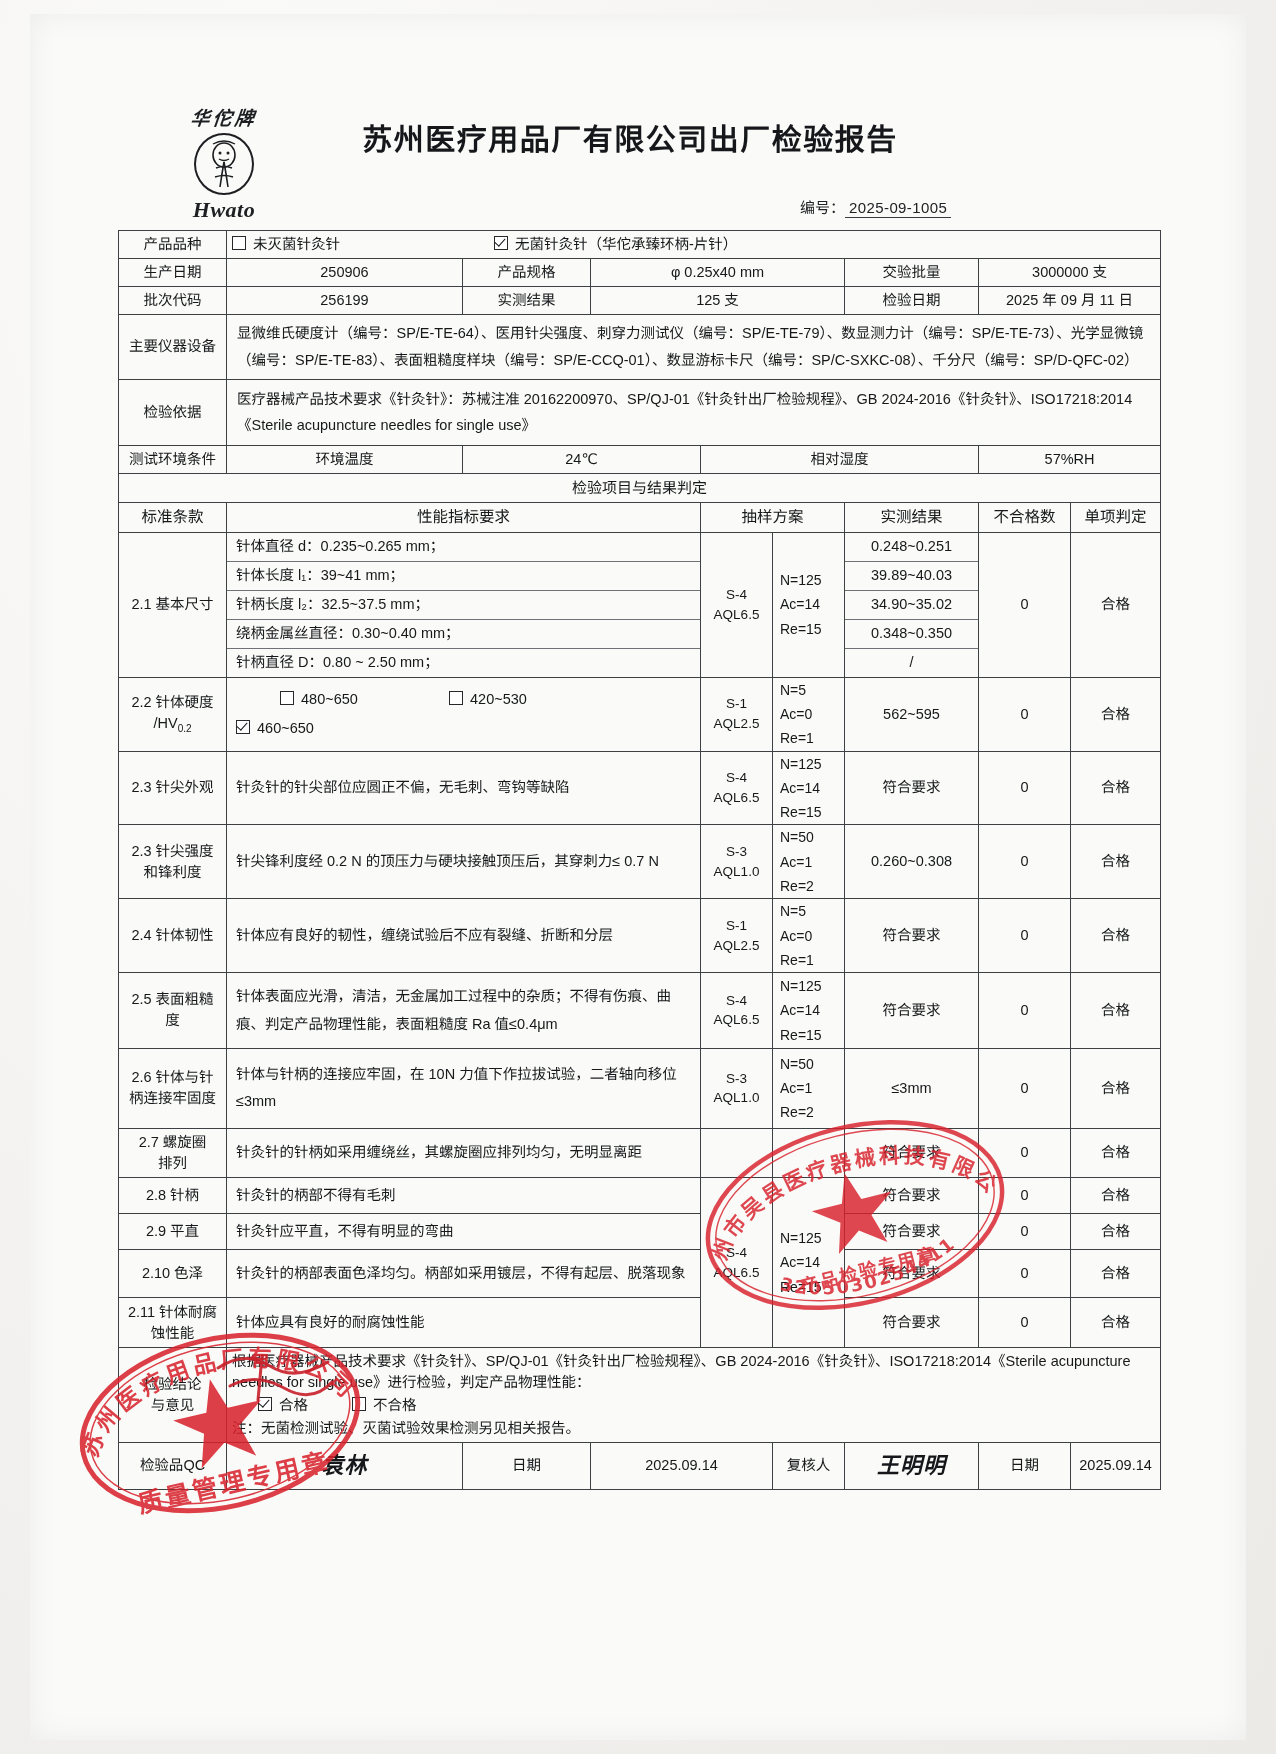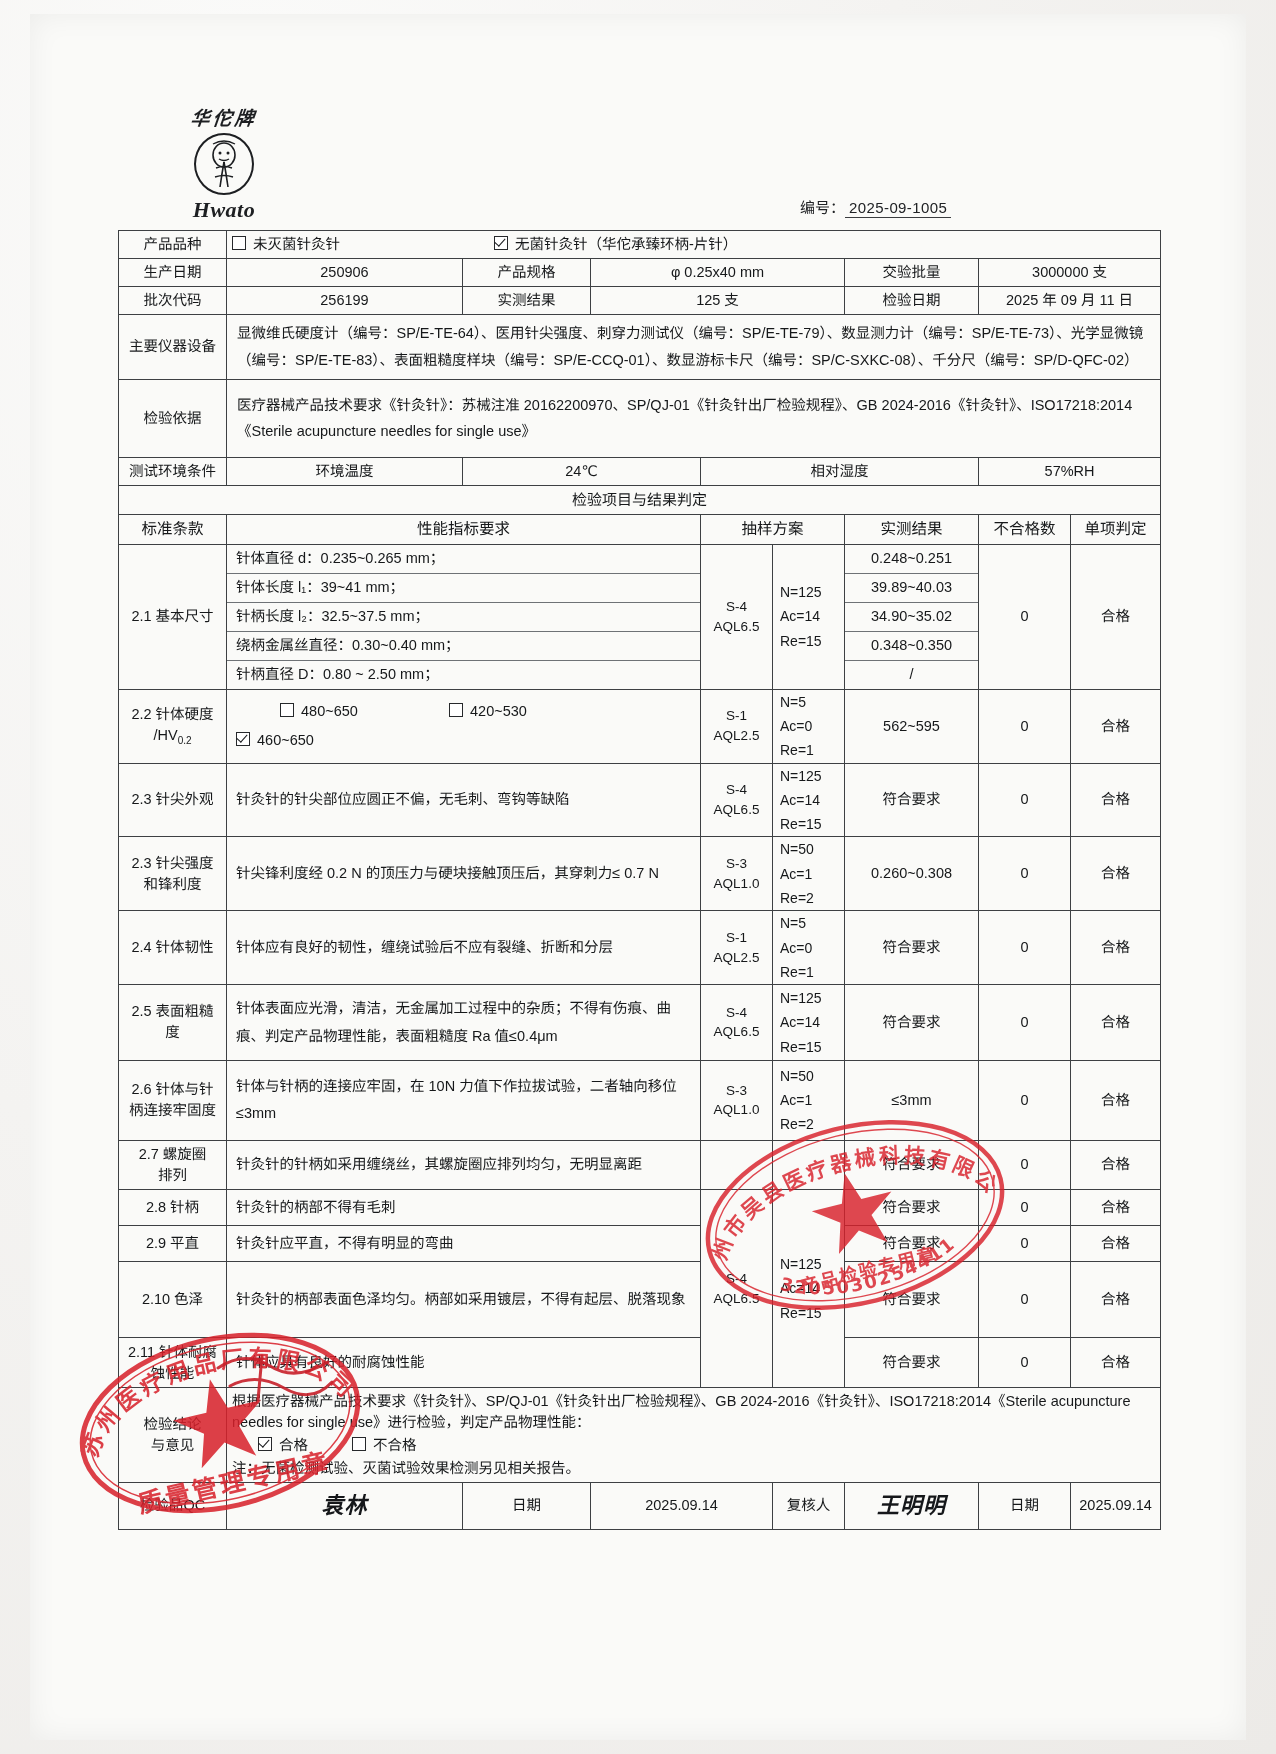--- a/index.html
+++ b/index.html
@@ -156,20 +156,21 @@
           <path d="M28 27 Q26 38 24 52 M28 27 Q30 38 32 52" fill="none" stroke="#1d1f22" stroke-width="1.6"></path>
           <path d="M20 33 Q28 30 36 33" fill="none" stroke="#1d1f22" stroke-width="1.4"></path>
           <path d="M19 42 Q28 39 37 42" fill="none" stroke="#1d1f22" stroke-width="1.4"></path>
           <path d="M17 9 Q28 3 39 9" fill="none" stroke="#1d1f22" stroke-width="1.4"></path>
         </svg>
       </div>
       <div class="brandlat">Hwato</div>
     </div>
 
     <div class="titles">
+      <div class="title1">苏州医疗用品厂有限公司出厂检验报告</div>
     </div>
   </div>
 
   <div class="docno">
     <span>编号：</span><span class="u">2025-09-1005</span>
   </div>
 
   <table class="main">
     <colgroup>
       <col style="width:108px">
@@ -215,21 +216,21 @@
       <td class="c pad" colspan="2">2025 年 09 月 11 日</td>
     </tr>
 
     <tr>
       <td class="lbl">主要仪器设备</td>
       <td class="l" colspan="9" style="line-height:1.85;padding:5px 10px;">显微维氏硬度计（编号：SP/E-TE-64）、医用针尖强度、刺穿力测试仪（编号：SP/E-TE-79）、数显测力计（编号：SP/E-TE-73）、光学显微镜（编号：SP/E-TE-83）、表面粗糙度样块（编号：SP/E-CCQ-01）、数显游标卡尺（编号：SP/C-SXKC-08）、千分尺（编号：SP/D-QFC-02）</td>
     </tr>
 
     <tr>
       <td class="lbl">检验依据</td>
-      <td class="l" colspan="9" style="line-height:1.85;padding:12px 10px;">医疗器械产品技术要求《针灸针》：苏械注准 20162200970、SP/QJ-01《针灸针出厂检验规程》、GB 2024-2016《针灸针》、ISO17218:2014《Sterile acupuncture needles for single use》</td>
+      <td class="l" colspan="9" style="line-height:1.85;padding:6px 10px;">医疗器械产品技术要求《针灸针》：苏械注准 20162200970、SP/QJ-01《针灸针出厂检验规程》、GB 2024-2016《针灸针》、ISO17218:2014《Sterile acupuncture needles for single use》</td>
     </tr>
 
     <tr>
       <td class="lbl pad">测试环境条件</td>
       <td class="c pad" colspan="2">环境温度</td>
       <td class="c pad" colspan="2">24℃</td>
       <td class="c pad" colspan="3">相对湿度</td>
       <td class="c pad" colspan="2">57%RH</td>
     </tr>
 
@@ -428,21 +429,21 @@
     <tr>
       <td class="c">2.9 平直</td>
       <td class="l" colspan="4" style="padding:7px 9px;">针灸针应平直，不得有明显的弯曲</td>
       <td class="c">符合要求</td>
       <td class="c">0</td>
       <td class="c">合格</td>
     </tr>
 
     <tr>
       <td class="c">2.10 色泽</td>
-      <td class="l" colspan="4" style="padding:24px 9px;line-height:1.9;">针灸针的柄部表面色泽均匀。柄部如采用镀层，不得有起层、脱落现象</td>
+      <td class="l" colspan="4" style="padding:10px 9px;line-height:1.9;">针灸针的柄部表面色泽均匀。柄部如采用镀层，不得有起层、脱落现象</td>
       <td class="c">符合要求</td>
       <td class="c">0</td>
       <td class="c">合格</td>
     </tr>
 
     <tr>
       <td class="c">
         <div>2.11 针体耐腐</div>
         <div>蚀性能</div>
       </td>

